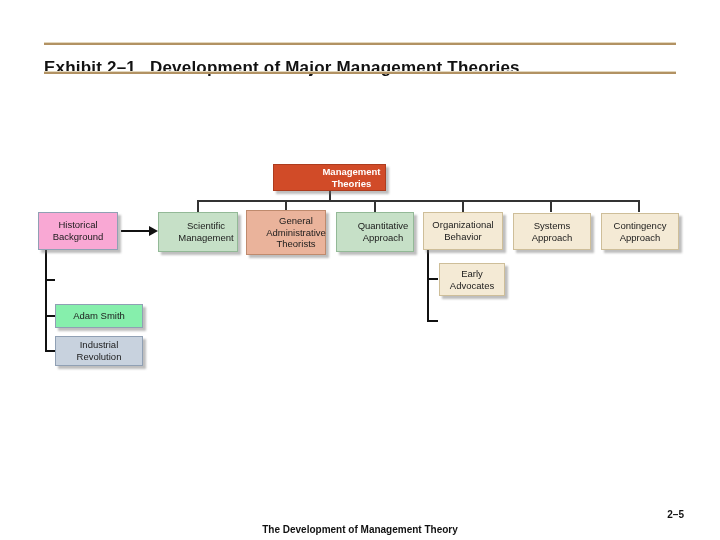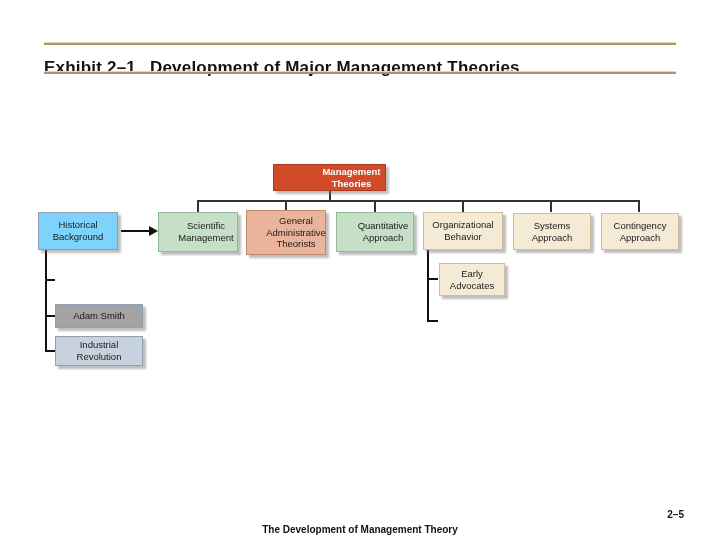--- a/index.html
+++ b/index.html
@@ -84,30 +84,30 @@
   <div class="line line-heavy" style="left:46px; top:279px; width:9px; height:2px;"></div>
   <div class="line line-heavy" style="left:46px; top:315px; width:9px; height:2px;"></div>
   <div class="line line-heavy" style="left:46px; top:350px; width:9px; height:2px;"></div>
 
   <div class="line line-heavy" style="left:427px; top:250px; width:2px; height:72px;"></div>
   <div class="line line-heavy" style="left:428px; top:278px; width:10px; height:2px;"></div>
   <div class="line line-heavy" style="left:428px; top:320px; width:10px; height:2px;"></div>
 
   <div class="box fill-red box-root" style="left: 273px; top: 164px; width: 113px; height: 27px; background: rgb(209, 75, 40); padding-left: 48px;">Management Theories</div>
 
-  <div class="box fill-slate" style="left: 38px; top: 212px; width: 80px; height: 38px; background: #7dd3fc;">Historical Background</div>
+  <div class="box fill-slate" style="left: 38px; top: 212px; width: 80px; height: 38px; background: #f9a8d4;">Historical Background</div>
 
   <div class="box fill-green" style="left: 158px; top: 212px; width: 80px; height: 40px; background: rgb(198, 224, 199);">Scientific Management</div>
   <div class="box fill-salmon" style="left: 246px; top: 210px; width: 80px; height: 45px; background: rgb(234, 179, 155);">General Administrative Theorists</div>
   <div class="box fill-green" style="left: 336px; top: 212px; width: 78px; height: 40px; background: rgb(198, 224, 199);">Quantitative Approach</div>
   <div class="box fill-cream" style="left: 423px; top: 212px; width: 80px; height: 38px; background: rgb(244, 234, 213);">Organizational Behavior</div>
   <div class="box fill-cream" style="left: 513px; top: 213px; width: 78px; height: 37px; background: rgb(244, 234, 213);">Systems Approach</div>
   <div class="box fill-cream" style="left: 601px; top: 213px; width: 78px; height: 37px; background: rgb(244, 234, 213);">Contingency Approach</div>
 
-  <div class="box fill-slate" style="left: 55px; top: 304px; width: 88px; height: 24px; background: #a3a3a3;">Adam Smith</div>
+  <div class="box fill-slate" style="left: 55px; top: 304px; width: 88px; height: 24px; background: #86efac;">Adam Smith</div>
   <div class="box fill-slate" style="left: 55px; top: 336px; width: 88px; height: 30px; background: rgb(200, 210, 222);">Industrial Revolution</div>
 
   <div class="box fill-cream" style="left: 439px; top: 263px; width: 66px; height: 33px; background: rgb(244, 234, 213);">Early Advocates</div>
 
   <div class="footer-text">The Development of Management Theory</div>
   <div class="page-number">2–5</div>
 
 </div>
 
 </body></html>

